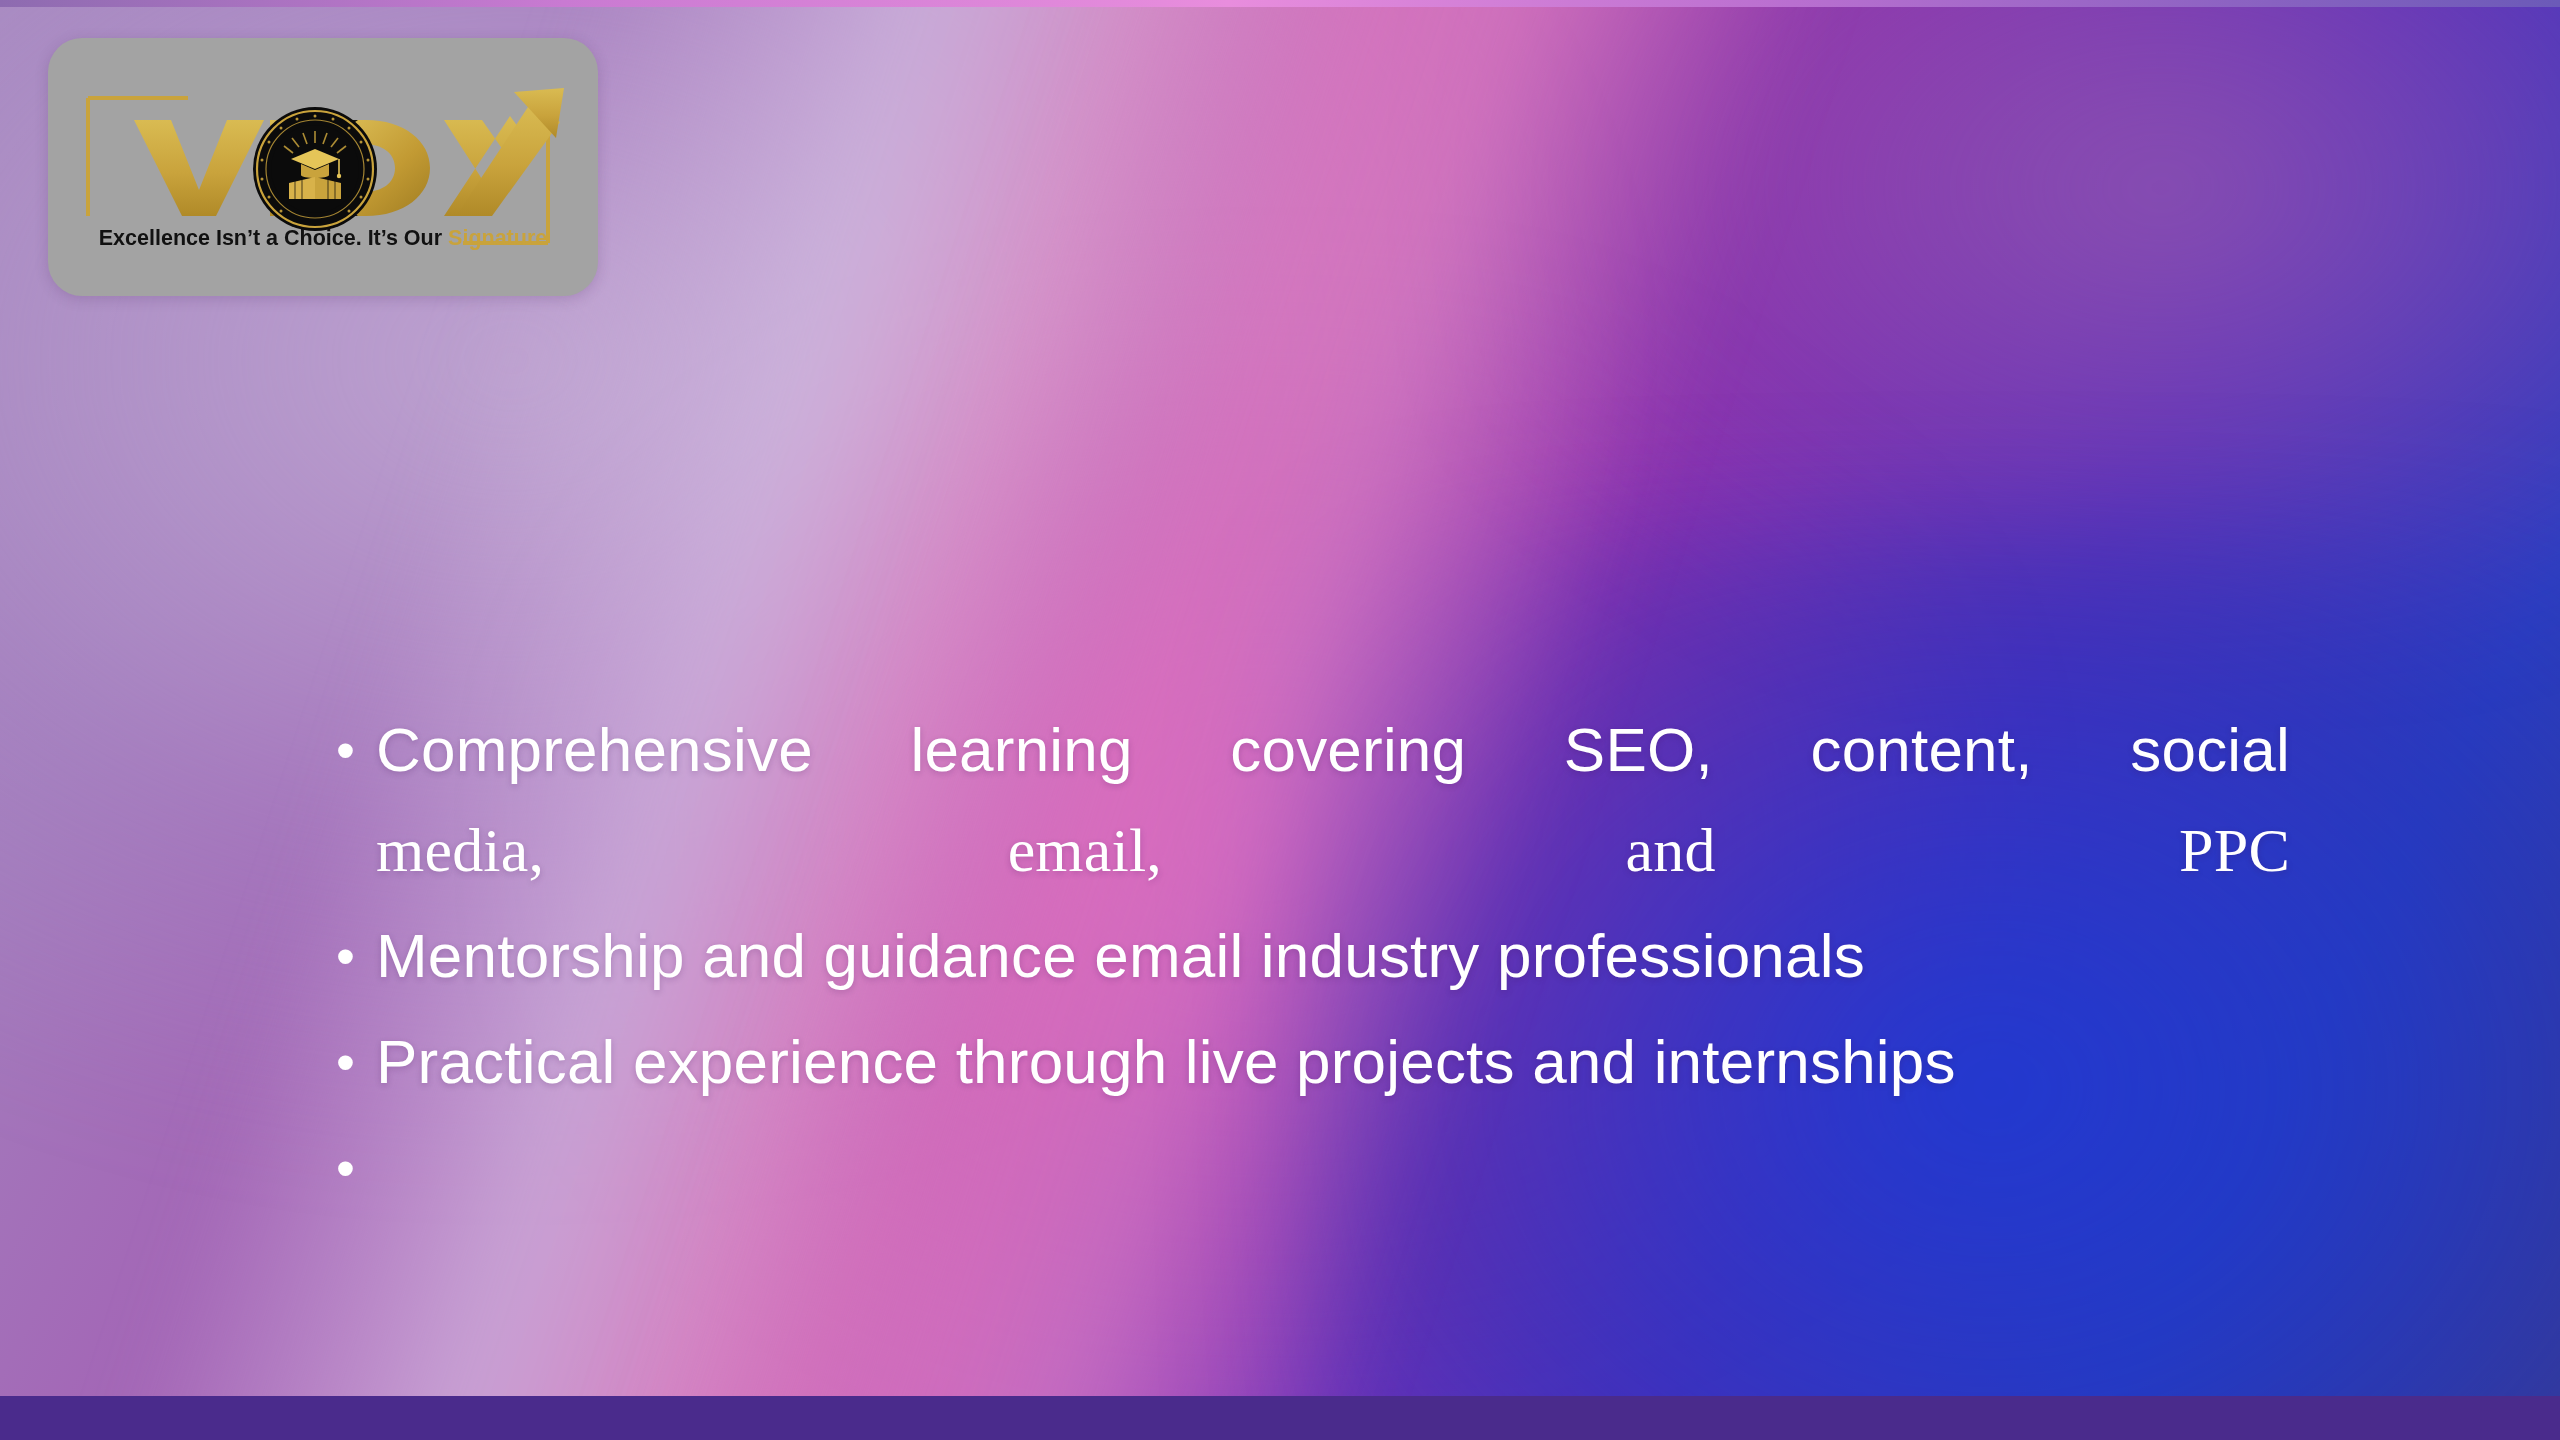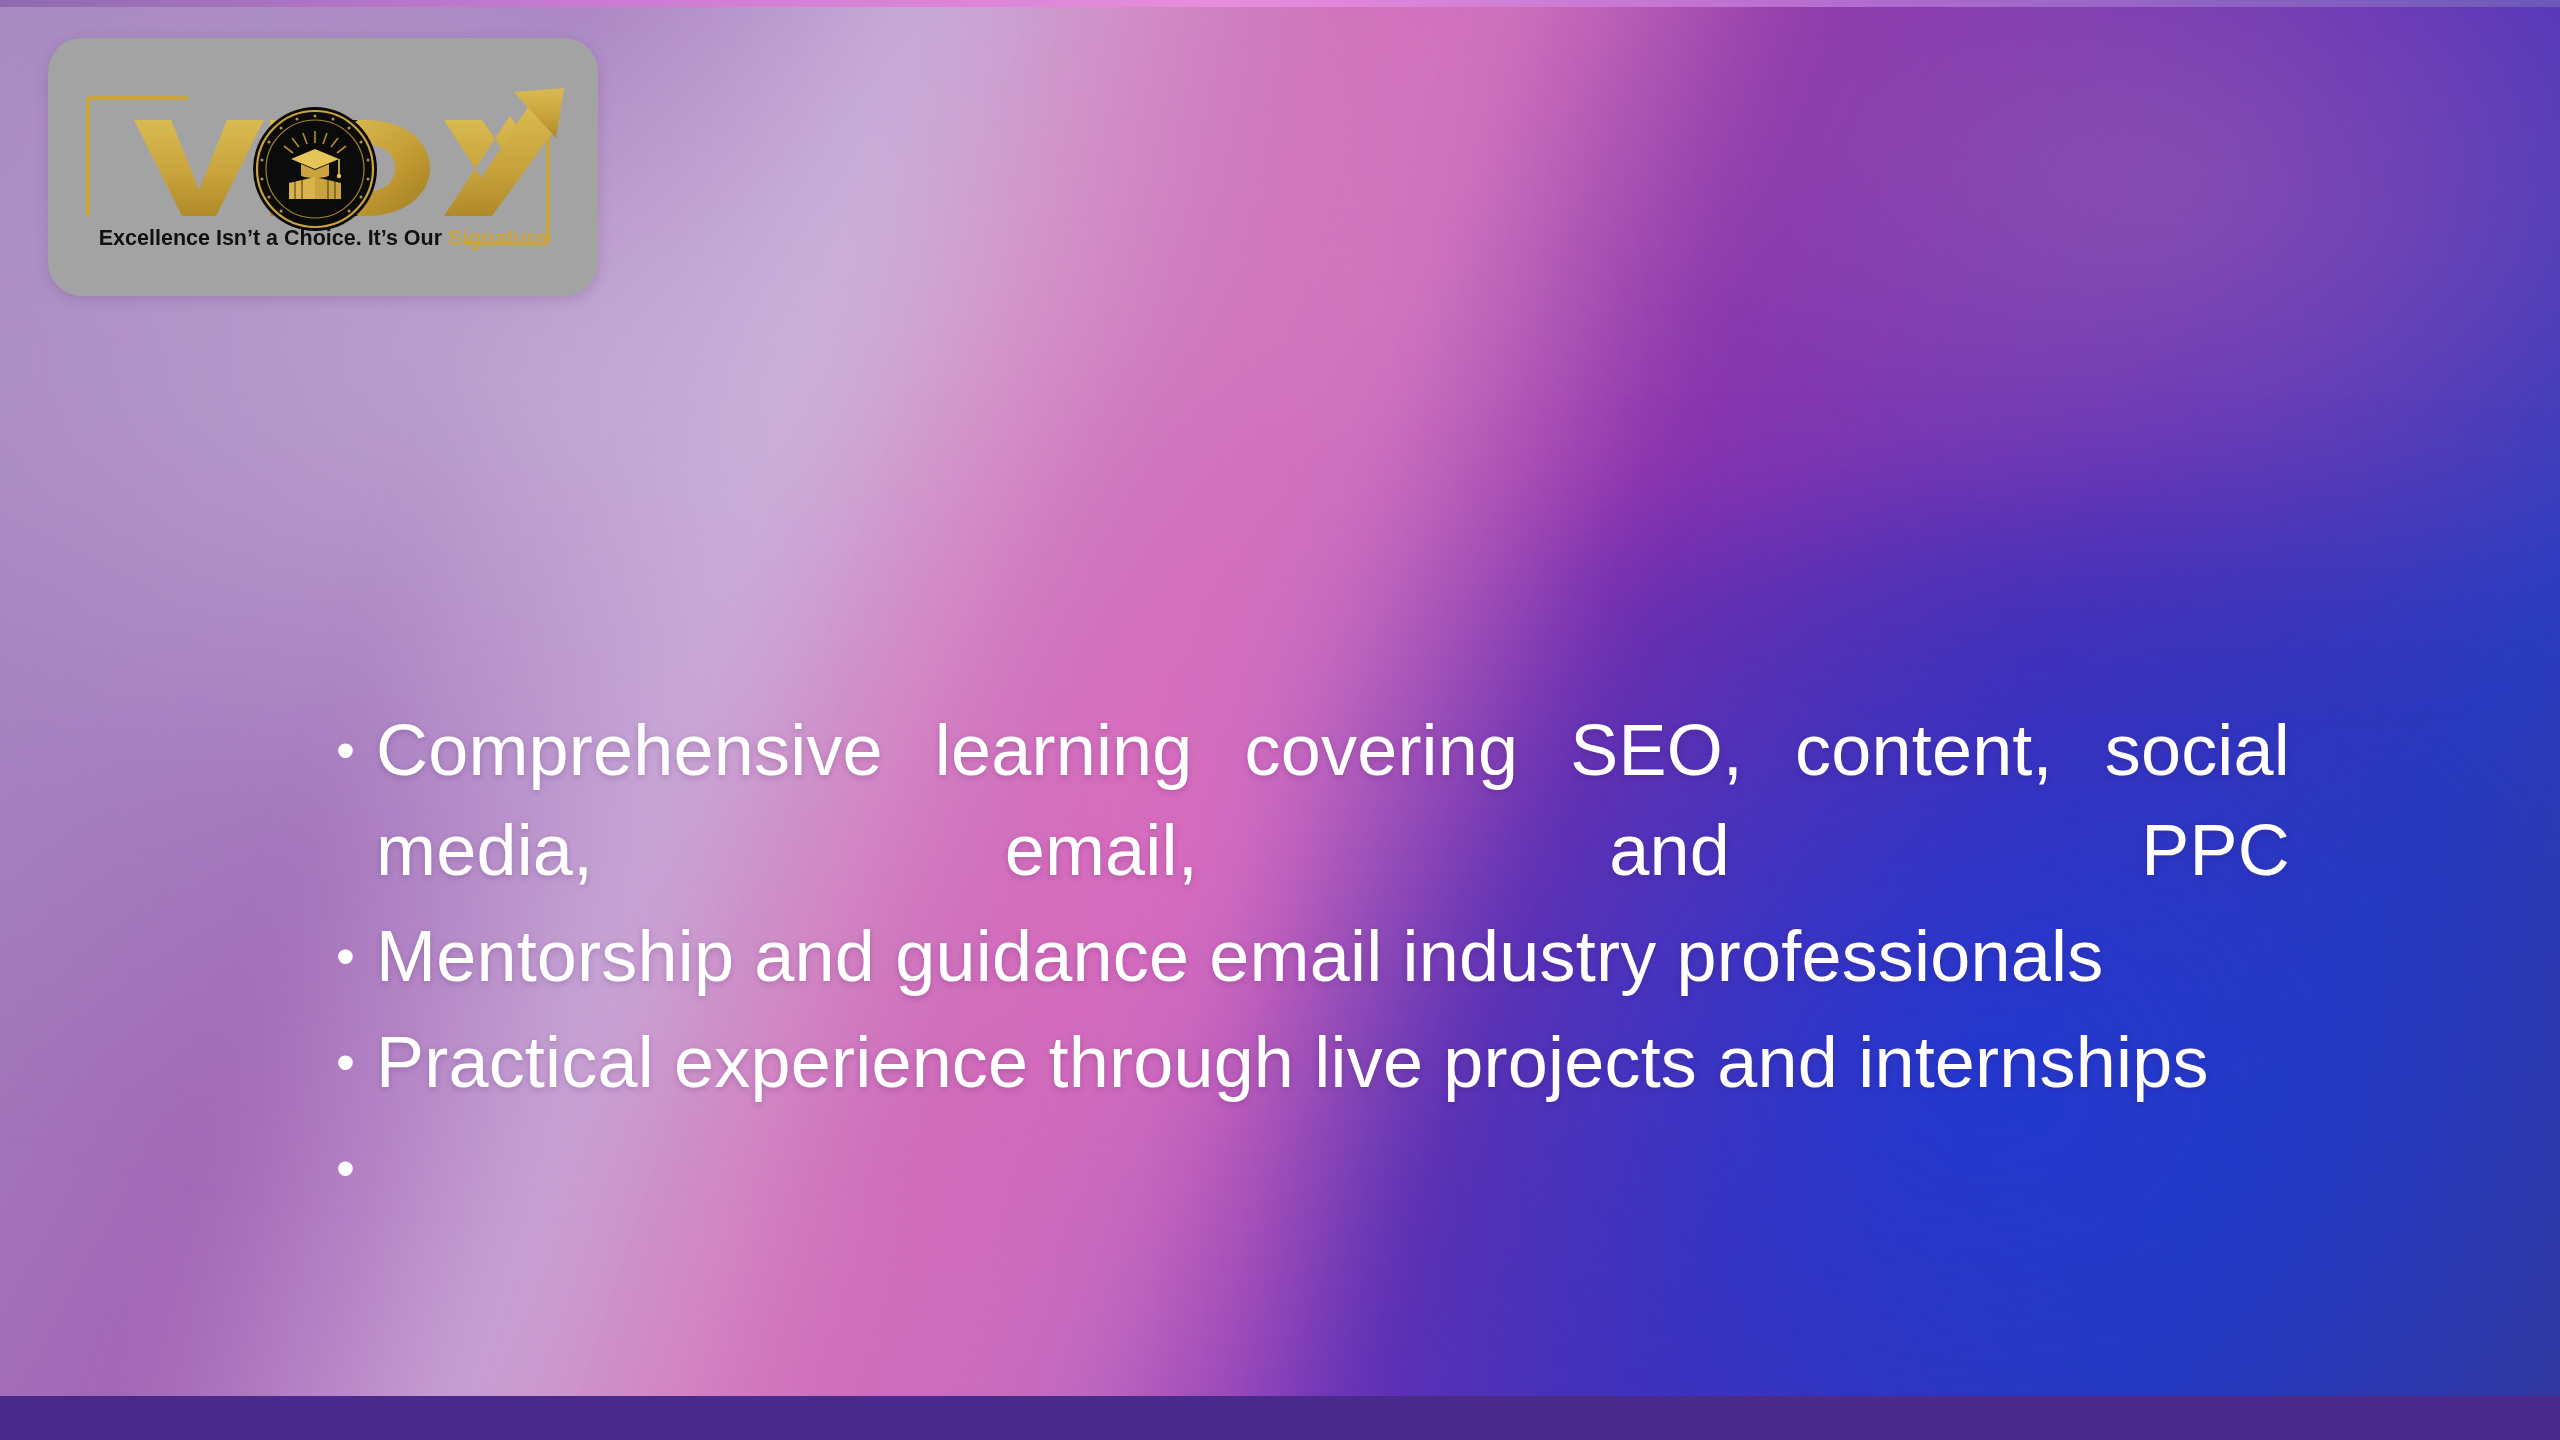--- a/index.html
+++ b/index.html
@@ -144,29 +144,29 @@
     color:#ffffff;
     font-size:54px;
     line-height:100px;
     text-align:left;
     padding-left:6px;
   }
   .bullet-text {
     flex:1 1 auto;
     color:#ffffff;
     font-family:"Liberation Sans", sans-serif;
-    font-size:72px;
+    font-size:62px;
     line-height:100px;
     text-align:justify;
     text-justify:inter-word;
     letter-spacing:.2px;
     text-shadow:0 2px 6px rgba(60,20,80,.22);
   }
   .bullet-text.justify-all { text-align-last:justify; }
-  .bullet-text.justify-all .last-line { display:block; text-align:left; }
+  .bullet-text.justify-all .last-line { display:block; text-align:left;font-family:Liberation Serif, serif; }
 </style>
 </head>
 <body>
 
 <div class="slide">
 
   <div class="bg-base"></div>
   <div class="bg-glowTopLeft"></div>
   <div class="bg-glowCenter"></div>
   <div class="bg-glowTR"></div>

